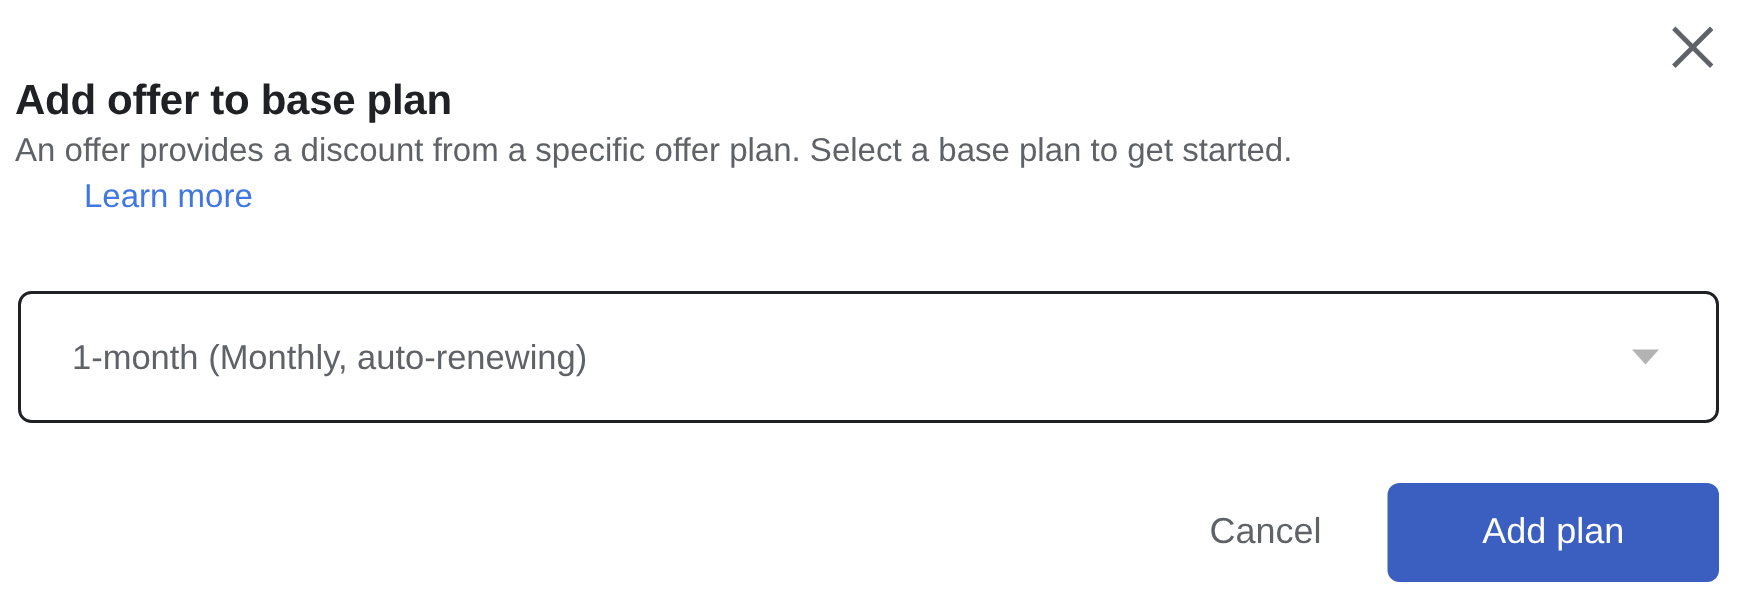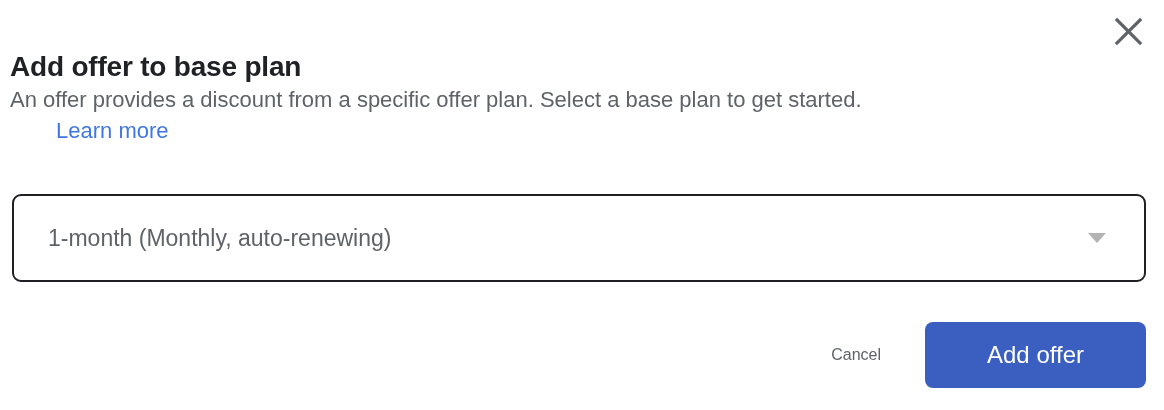--- a/index.html
+++ b/index.html
@@ -128,21 +128,21 @@
     display: flex;
     align-items: center;
     justify-content: flex-end;
     gap: 36px;
   }
   .btn-text {
     background: transparent;
     border: none;
     padding: 0 8px;
     font-family: "Liberation Sans", sans-serif;
-    font-size: 16px;
+    font-size: 24px;
     color: #5f6368;
     cursor: pointer;
     height: 66px;
     line-height: 66px;
   }
   .btn-primary {
     background: #3a5fc0;
     border: none;
     border-radius: 8px;
     color: #ffffff;
@@ -177,16 +177,16 @@
     <a class="learn-more" href="#">Learn more</a>
   </div>
 
   <div class="select-field">
     <div class="select-value">1-month (Monthly, auto-renewing)</div>
     <span class="select-arrow"></span>
   </div>
 
   <div class="dialog-actions">
     <button class="btn-text">Cancel</button>
-    <button class="btn-primary">Add offer</button>
+    <button class="btn-primary">Add plan</button>
   </div>
 
 </div>
 
 </body></html>

